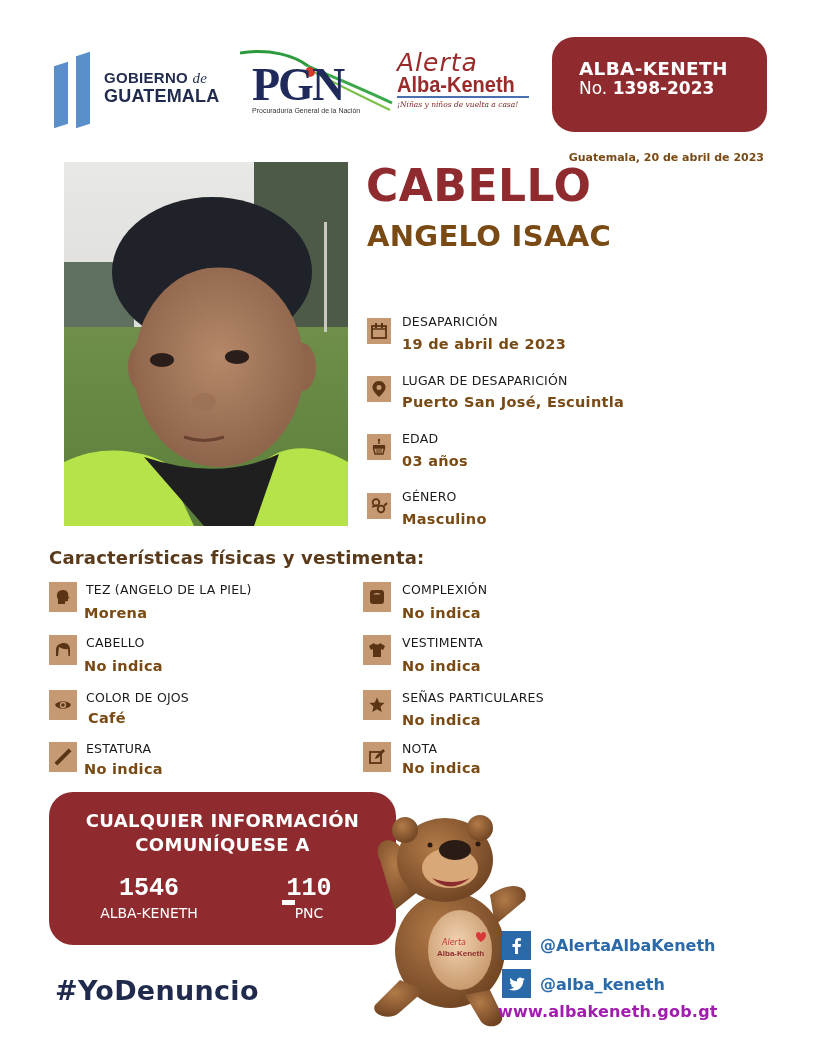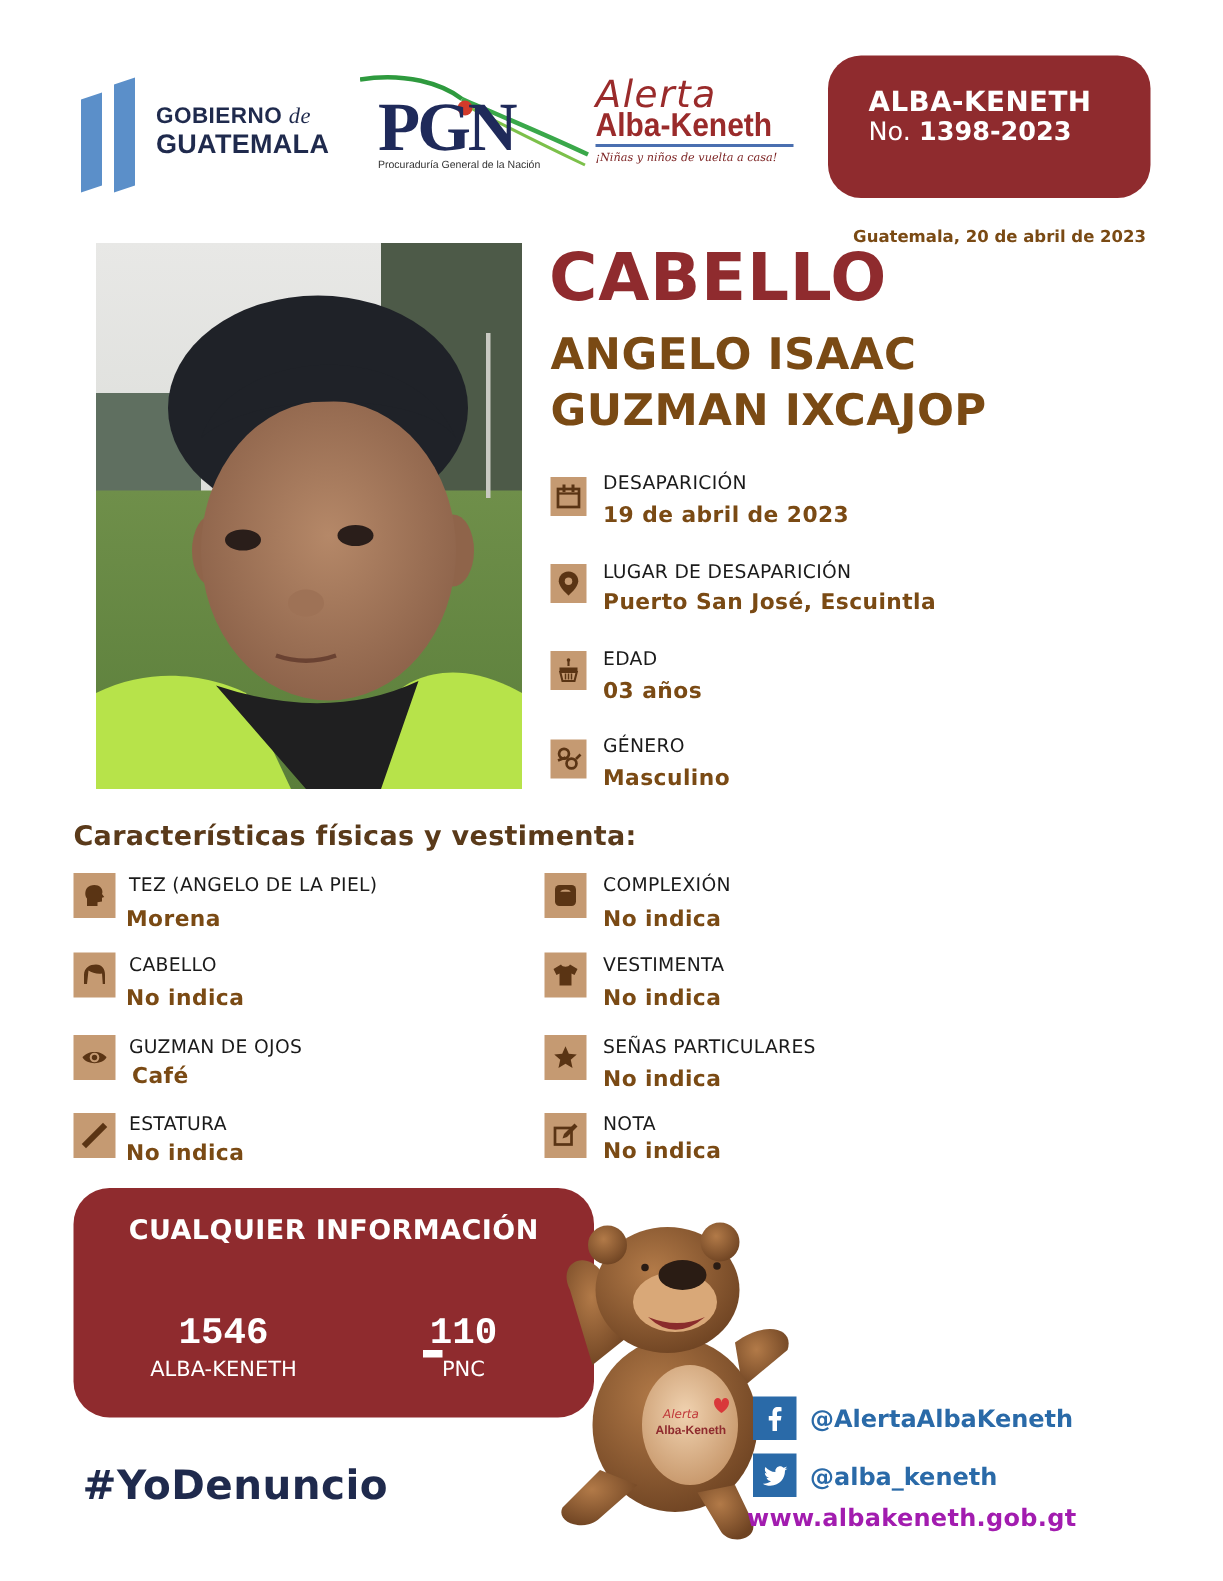--- a/index.html
+++ b/index.html
@@ -127,21 +127,20 @@
   <ellipse cx="140" cy="240" rx="12" ry="9" fill="#9e7256"></ellipse>
   <path d="M120 275 Q140 282 160 275" stroke="#6a4232" stroke-width="3" fill="none"></path>
   <path d="M0 300 C40 280 80 290 100 300 L130 364 L0 364 Z" fill="#b7e34a"></path>
   <path d="M284 300 C240 275 210 290 200 300 L170 364 L284 364 Z" fill="#b7e34a"></path>
   <path d="M80 295 L140 364 L190 364 L215 292 Q155 320 80 295 Z" fill="#1f1f20"></path>
 </svg>
 
 <div class="abs urgente">CABELLO</div>
 <div class="abs name">
   <div>ANGELO ISAAC</div>
-  <div>GUZMAN IXCAJOP</div>
 </div>
 
 <div>
   <div class="icon-box" style="left:367px; top:318px;">
     <svg viewBox="0 0 18 18">
         <rect x="2" y="4" width="14" height="12" fill="none" stroke="#5a3414" stroke-width="1.8"></rect>
         <line x1="2" y1="7" x2="16" y2="7" stroke="#5a3414" stroke-width="1.5"></line>
         <rect x="5" y="1" width="2" height="5" fill="#5a3414"></rect>
         <rect x="11" y="1" width="2" height="5" fill="#5a3414"></rect>
       </svg>
@@ -208,21 +207,21 @@
   <div class="val" style="left:84px; top:658px;">No indica</div>
 </div>
 <div>
   <div class="icon-box" style="left:49px; top:690px; width:28px; height:30px;">
     <svg viewBox="0 0 18 18">
         <path d="M1 9 C4 4 14 4 17 9 C14 14 4 14 1 9 Z" fill="#5a3414"></path>
         <circle cx="9" cy="9" r="3.2" fill="#c59a72"></circle>
         <circle cx="9" cy="9" r="1.8" fill="#5a3414"></circle>
       </svg>
   </div>
-  <div class="lbl" style="left:86px; top:690px;">GUZMAN DE OJOS</div>
+  <div class="lbl" style="left:86px; top:690px;">COLOR DE OJOS</div>
   <div class="val" style="left:88px; top:710px;">Café</div>
 </div>
 <div>
   <div class="icon-box" style="left:49px; top:742px; width:28px; height:30px;">
     <svg viewBox="0 0 18 18">
         <rect x="7" y="-1" width="4" height="20" transform="rotate(45 9 9)" fill="#5a3414"></rect>
       </svg>
   </div>
   <div class="lbl" style="left:86px; top:741px;">ESTATURA</div>
   <div class="val" style="left:84px; top:761px;">No indica</div>
@@ -262,20 +261,21 @@
         <rect x="2" y="4" width="11" height="11" fill="none" stroke="#5a3414" stroke-width="1.8"></rect>
         <path d="M7 11 L8 8 L15 1 L17 3 L10 10 Z" fill="#5a3414"></path>
       </svg>
   </div>
   <div class="lbl" style="left:402px; top:741px;">NOTA</div>
   <div class="val" style="left:402px; top:760px;">No indica</div>
 </div>
 
 <div class="abs contact">
   <div class="h" style="top:18px;">CUALQUIER INFORMACIÓN</div>
+  <div class="h" style="top:42px;">COMUNÍQUESE A</div>
   <div class="num" style="left:35px; top:82px; width:130px;">1546</div>
   <div class="sub" style="left:35px; top:113px; width:130px;">ALBA-KENETH</div>
   <div class="dash"></div>
   <div class="num" style="left:195px; top:82px; width:100px; left:210px;">110</div>
   <div class="sub" style="left:210px; top:113px; width:100px;">PNC</div>
 </div>
 
 <div class="abs hashtag">#YoDenuncio</div>
 
 <svg class="abs bear" viewBox="0 0 170 230">

